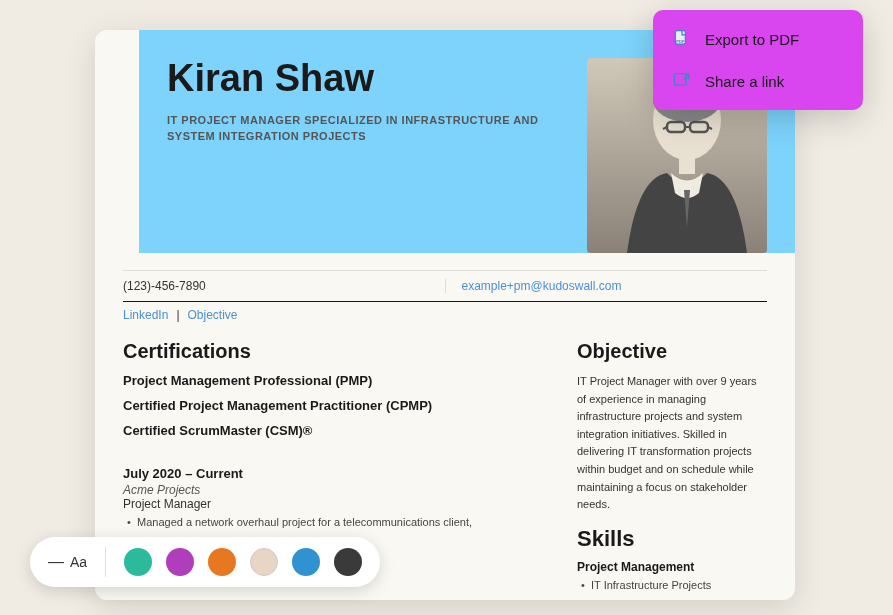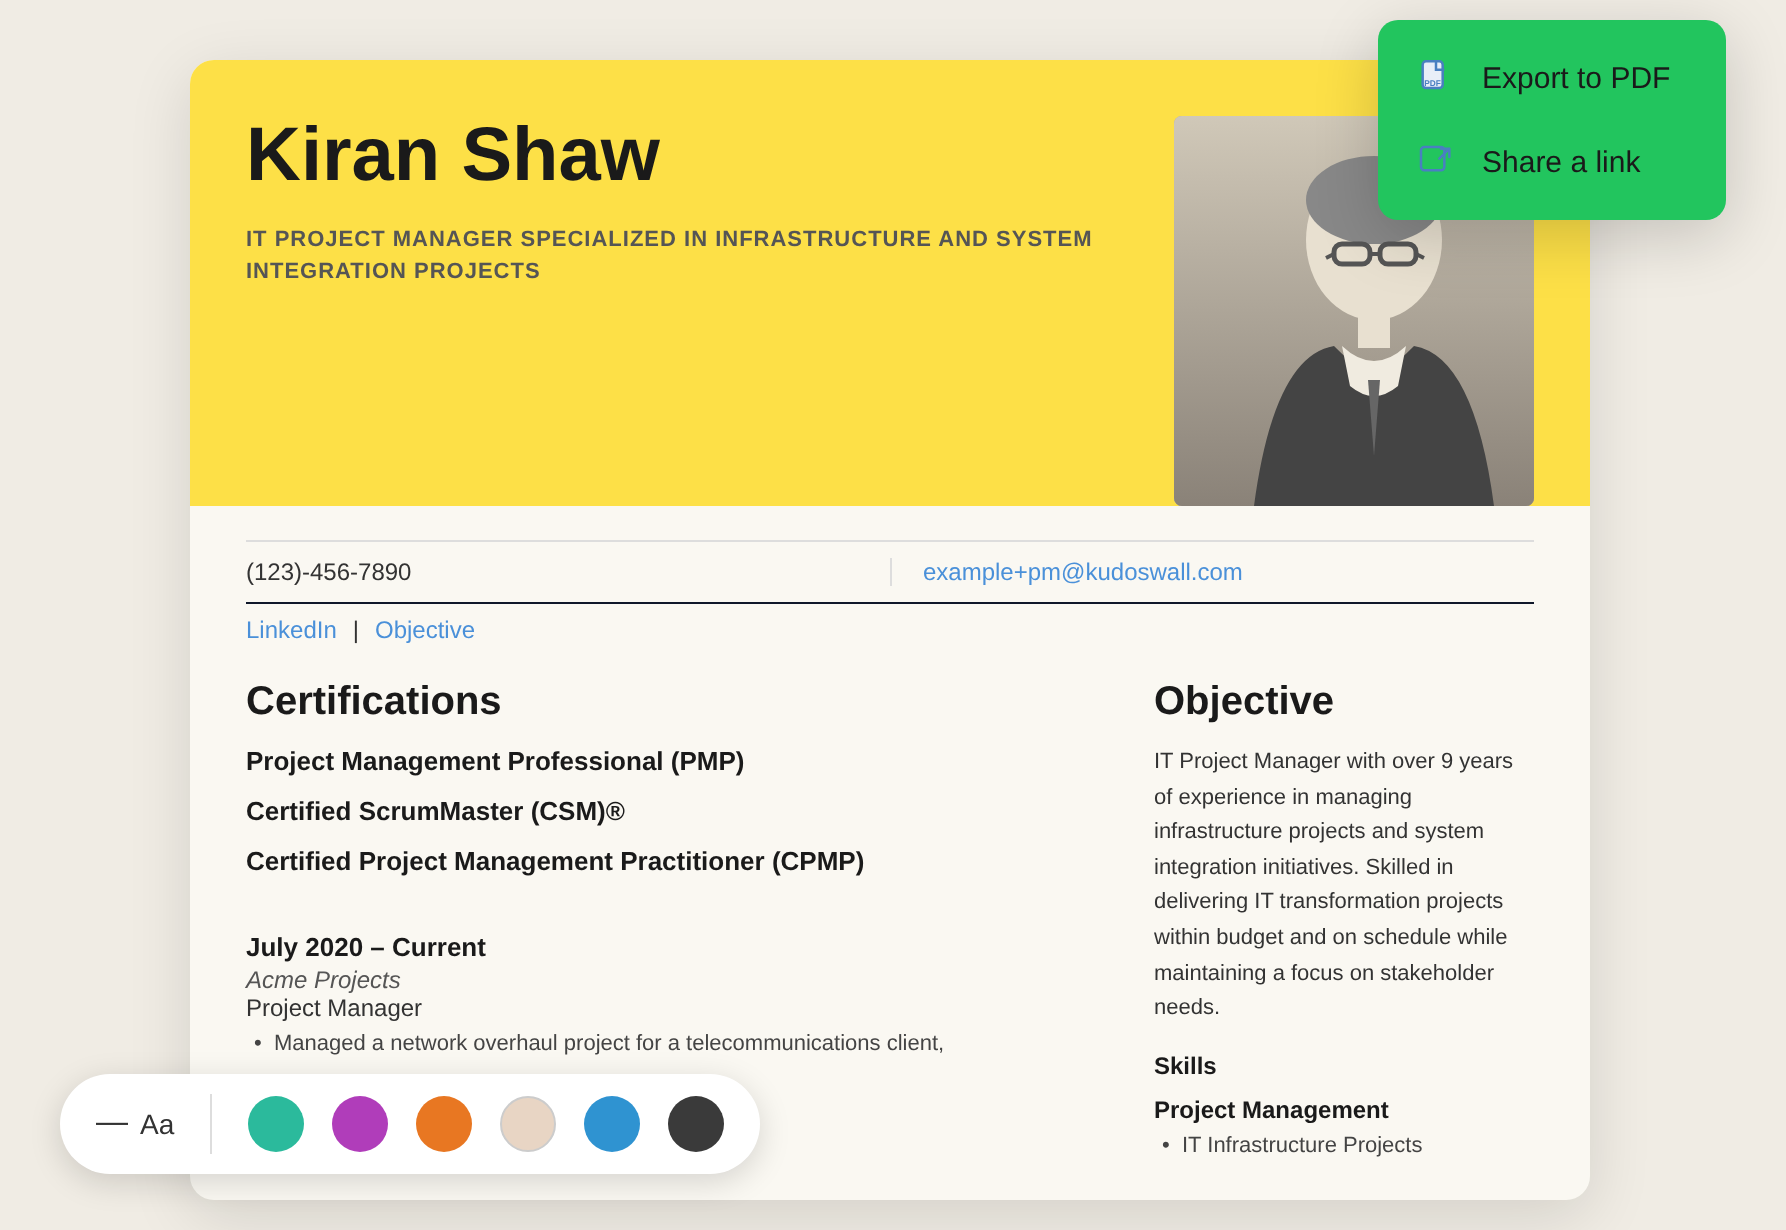--- a/index.html
+++ b/index.html
@@ -31,23 +31,24 @@
       height: 570px;
       background: #faf8f2;
       border-radius: 12px;
       overflow: hidden;
       box-shadow: 0 8px 32px rgba(0,0,0,0.12);
     }
 
     
     .resume-header {
       display: flex;
-      background: #fde047;
+      background: #7dd3fc;
       padding: 28px 28px 0 28px;
       position: relative;
+      margin-left: 44px;
     }
 
     .header-left {
       flex: 1;
       padding-right: 20px;
     }
 
     .candidate-name {
       font-size: 38px;
       font-weight: 700;
@@ -211,21 +212,21 @@
 
     
     .objective-text {
       font-size: 11px;
       color: #333;
       line-height: 1.6;
       margin-bottom: 12px;
     }
 
     .skills-section-title {
-      font-size: 12px;
+      font-size: 22px;
       font-weight: 700;
       color: #1a1a1a;
       margin-bottom: 8px;
       margin-top: 8px;
     }
 
     .skill-category {
       font-size: 12px;
       font-weight: 700;
       color: #1a1a1a;
@@ -244,26 +245,26 @@
       content: '•';
       position: absolute;
       left: 4px;
     }
 
     
     .dropdown-menu {
       position: absolute;
       right: 30px;
       top: 10px;
-      background: #22c55e;
+      background: #d946ef;
       border-radius: 10px;
       box-shadow: 0 8px 32px rgba(0,0,0,0.18);
       padding: 8px 0;
       z-index: 100;
-      width: 174px;
+      width: 210px;
     }
 
     .dropdown-item {
       display: flex;
       align-items: center;
       padding: 10px 18px;
       cursor: pointer;
       gap: 12px;
       font-size: 15px;
       color: #1a1a1a;
@@ -391,23 +392,23 @@
       <span class="link-portfolio">Objective</span>
     </div>
 
     <div class="resume-body">
 
       <div class="body-left">
         <div class="section-title">Certifications</div>
 
         <div class="cert-item-title">Project Management Professional (PMP)</div>
 
+        <div class="cert-item-title">Certified Project Management Practitioner (CPMP)</div>
+
         <div class="cert-item-title">Certified ScrumMaster (CSM)®</div>
-
-        <div class="cert-item-title">Certified Project Management Practitioner (CPMP)</div>
 
         <div class="job-date">July 2020 – Current</div>
         <div class="job-company">Acme Projects</div>
         <div class="job-role">Project Manager</div>
         <div class="job-bullet">Managed a network overhaul project for a telecommunications client,</div>
       </div>
 
       <div class="body-right">
         <div class="section-title">Objective</div>
         <p class="objective-text">IT Project Manager with over 9 years of experience in managing infrastructure projects and system integration initiatives. Skilled in delivering IT transformation projects within budget and on schedule while maintaining a focus on stakeholder needs.</p>

